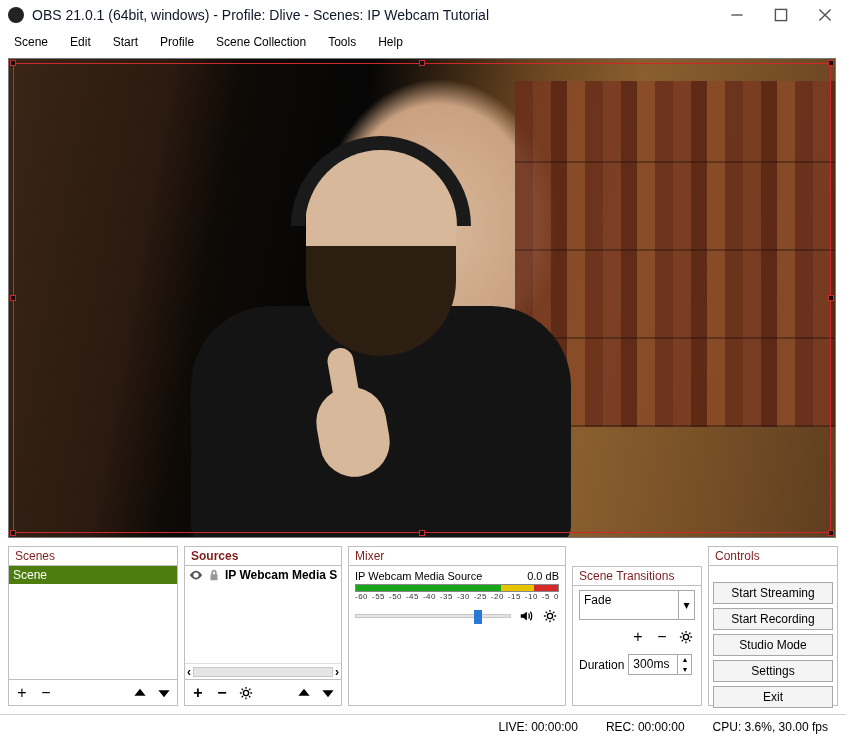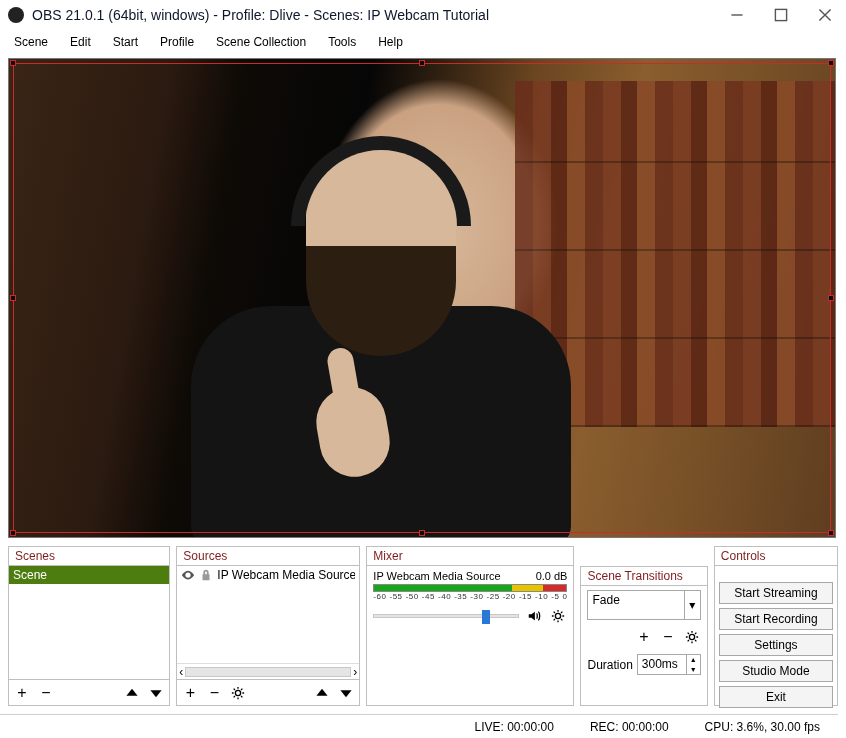--- a/index.html
+++ b/index.html
@@ -38,21 +38,21 @@
   .torso { position:absolute; bottom:0; left:50%; transform:translateX(-50%); width:380px; height:240px; background:#141414; border-radius:80px 80px 20px 20px; }
   .head { position:absolute; top:18px; left:50%; transform:translateX(-50%); width:150px; height:190px; border-radius:60px 60px 80px 80px; background:#d8b89a; }
   .beard { position:absolute; top:120px; left:50%; transform:translateX(-50%); width:150px; height:110px; border-radius:0 0 80px 80px; background:#2d1e12; }
   .hp { position:absolute; top:10px; left:50%; transform:translateX(-50%); width:180px; height:90px; border:14px solid #1a1a1a; border-bottom:none; border-radius:100px 100px 0 0; }
   .thumb { position:absolute; left:38%; top:62%; width:70px; height:90px; background:#d8b89a; border-radius:40px; transform:rotate(-10deg); }
   .thumb:after { content:""; position:absolute; top:-40px; left:22px; width:26px; height:55px; background:#d8b89a; border-radius:14px; }
   .panels { display: flex; gap: 6px; padding: 0 8px; height: 160px; }
   .panel { border: 1px solid #bfbfbf; display: flex; flex-direction: column; background:#fff; }
   .panel-title { font-size: 12px; padding: 2px 6px; color: #7f1d1d; }
   .panel.scenes { width: 170px; }
-  .panel.sources { width: 184px; }
+  .panel.sources { width: 158px; font-weight: bold; }
   .panel.mixer { width: 218px; }
   .panel.trans { width: 130px; margin-top: 20px; }
   .panel.controls { width: 130px; }
   .list { flex:1; border-top:1px solid #bfbfbf; position:relative; overflow:hidden; }
   .list-item { padding:2px 4px; font-size:12px; background:#fff; }
   .list-item.sel { background:#4d7c0f; color:#fff; }
   .src-item { display:flex; align-items:center; gap:4px; padding:2px 4px; }
   .eye,.lock { width:14px; height:14px; display:inline-flex; align-items:center; justify-content:center; color:#555; }
   .panel-footer { border-top:1px solid #bfbfbf; display:flex; align-items:center; height:26px; padding:0 4px; gap:6px; }
   .ibtn { width:18px; height:18px; display:inline-flex; align-items:center; justify-content:center; font-size:16px; color:#000; }
@@ -71,21 +71,21 @@
   .combo .txt { flex:1; padding:0 4px; line-height:18px; }
   .combo .arr { width:16px; border-left:1px solid #a8a8a8; display:flex; align-items:center; justify-content:center; }
   .trans-btns { display:flex; gap:6px; justify-content:flex-end; }
   .dur-row { display:flex; align-items:center; gap:4px; }
   .spin { display:flex; border:1px solid #a8a8a8; height:21px; width:64px; }
   .spin .txt { flex:1; padding:0 4px; line-height:18px; }
   .spin .arrs { width:14px; border-left:1px solid #a8a8a8; display:flex; flex-direction:column; }
   .spin .arrs div { flex:1; display:flex; align-items:center; justify-content:center; font-size:7px; }
   .ctrl-btn { height:22px; border:1px solid #a8a8a8; background:#f4f4f4; margin: 0 4px 4px 4px; display:flex; align-items:center; justify-content:center; font-size:12px; }
   .ctrl-body { flex:1; border-top:1px solid #bfbfbf; padding-top:16px; }
-  .statusbar { position:absolute; left:0; right:8px; bottom:0; height:24px; border-top:1px solid #cfcfcf; display:flex; align-items:center; justify-content:flex-end; gap:36px; padding:0 18px; font-size:12px; color:#000; background:#fff; }
+  .statusbar { position:absolute; left:0; right:0; bottom:0; height:24px; border-top:1px solid #cfcfcf; display:flex; align-items:center; justify-content:flex-end; gap:28px; padding:0 18px; font-size:12px; color:#000; background:#fff; }
   svg { width:14px; height:14px; }
 </style>
 </head>
 <body>
 
 <div class="titlebar">
   <div class="app-icon"></div>
   <div class="title">OBS 21.0.1 (64bit, windows) - Profile: Dlive - Scenes: IP Webcam Tutorial</div>
   <div class="winbtns">
     <div class="winbtn">
@@ -281,22 +281,22 @@
         </div>
       </div>
     </div>
   </div>
 
   <div class="panel controls">
     <div class="panel-title">Controls</div>
     <div class="ctrl-body">
       <div class="ctrl-btn">Start Streaming</div>
       <div class="ctrl-btn">Start Recording</div>
+      <div class="ctrl-btn">Studio Mode</div>
       <div class="ctrl-btn">Settings</div>
-      <div class="ctrl-btn">Studio Mode</div>
       <div class="ctrl-btn">Exit</div>
     </div>
   </div>
 
 </div>
 
 <div class="statusbar">
   <span>LIVE: 00:00:00</span>
   <span>REC: 00:00:00</span>
   <span>CPU: 3.6%, 30.00 fps</span>

